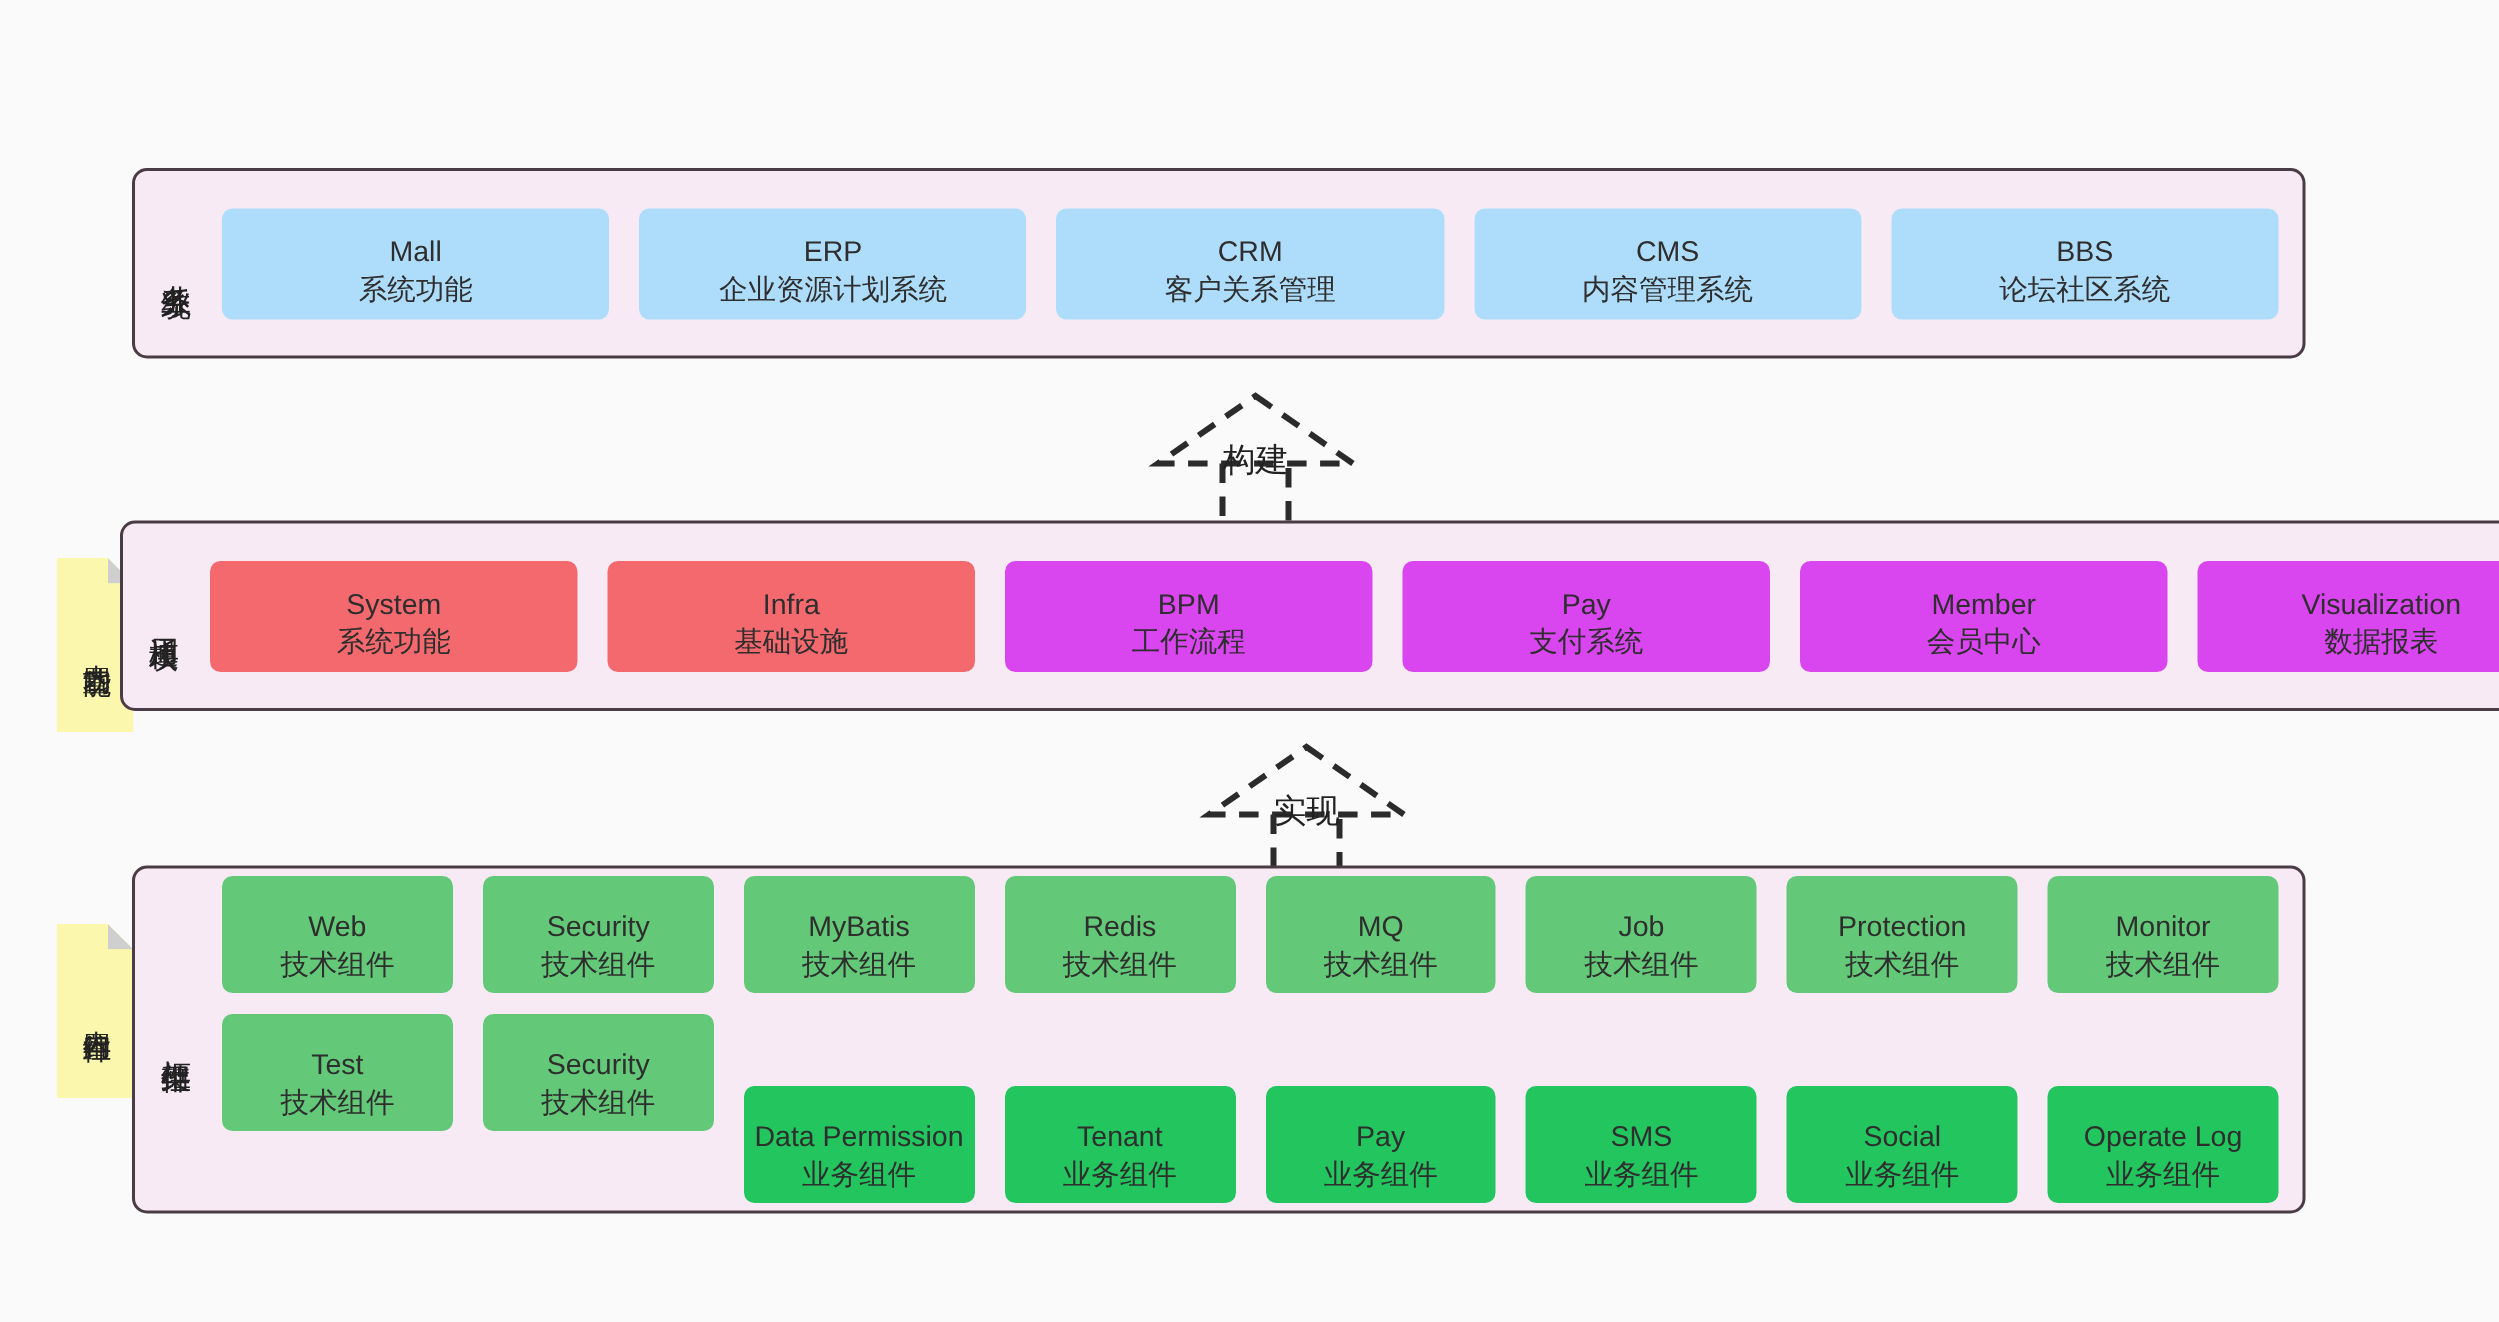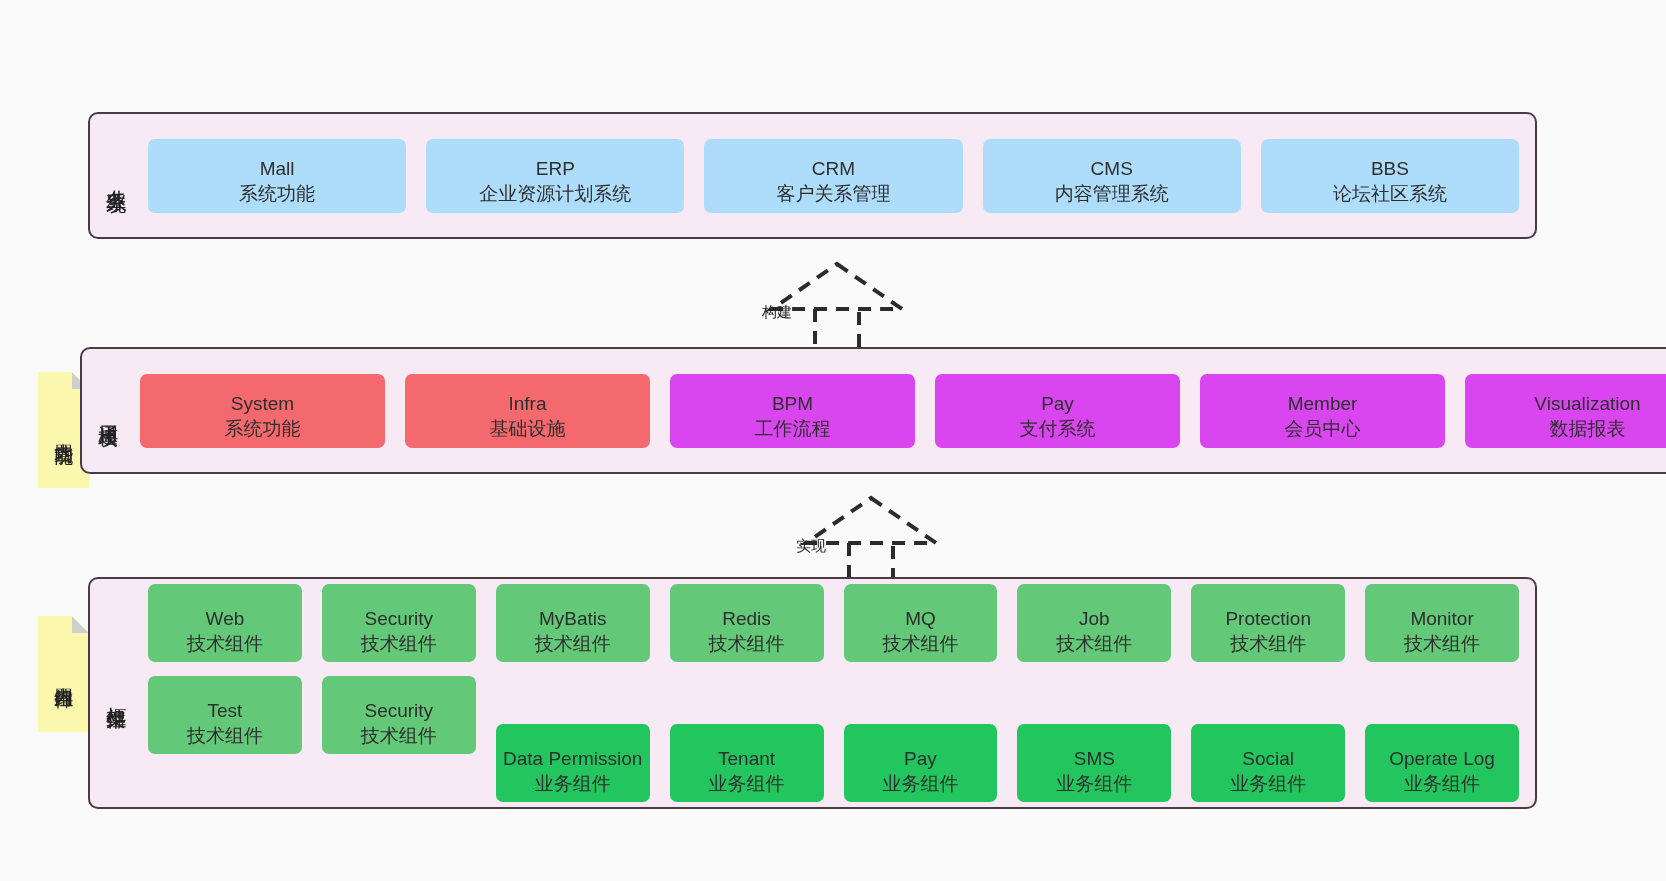--- a/index.html
+++ b/index.html
@@ -134,21 +134,22 @@
     position: absolute;
     width: 150px;
     height: 96px;
   }
   .arrow svg { display: block; overflow: visible; }
   .arrow-label {
     position: absolute;
     left: 0;
     right: 0;
     bottom: 32px;
-    font-size: 15px;
+    text-align: center;
+    font-size: 22px;
     color: #222;
     user-select: none;
     pointer-events: none;
   }
   #arrow-build     { left: 762px; top: 258px; }
   #arrow-implement { left: 796px; top: 492px; }
 </style>
 </head>
 <body>
 

